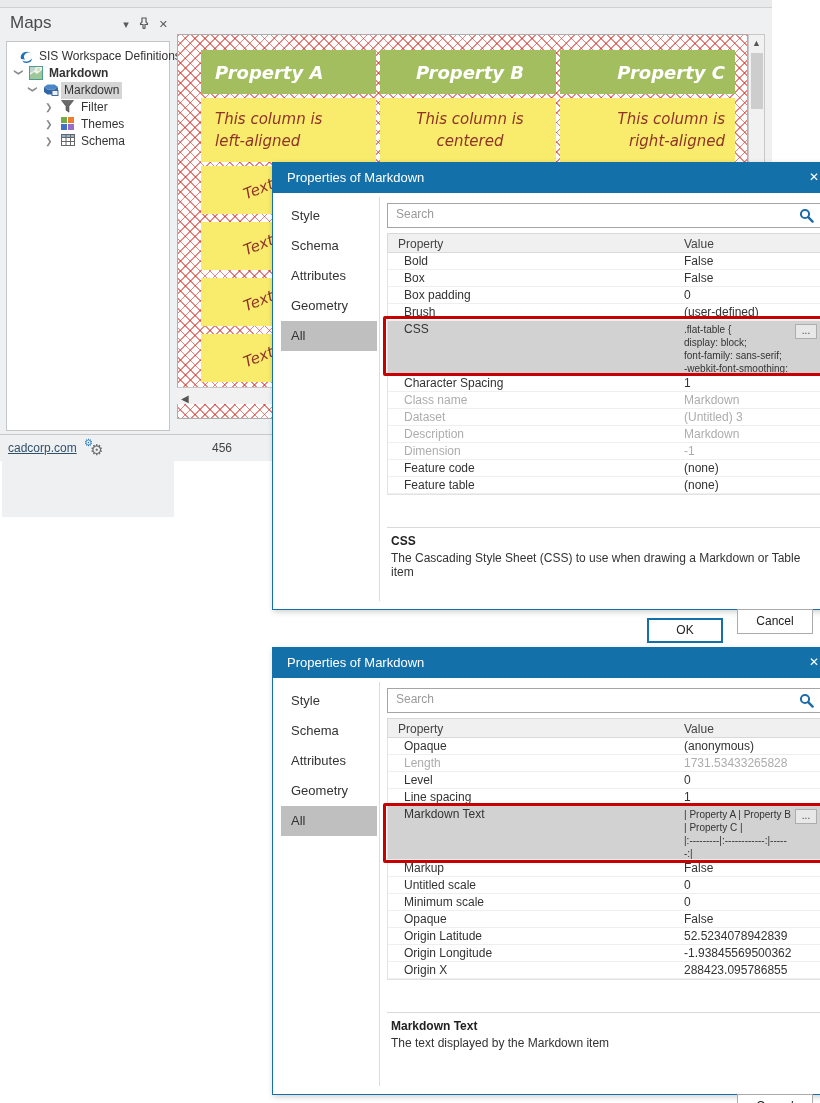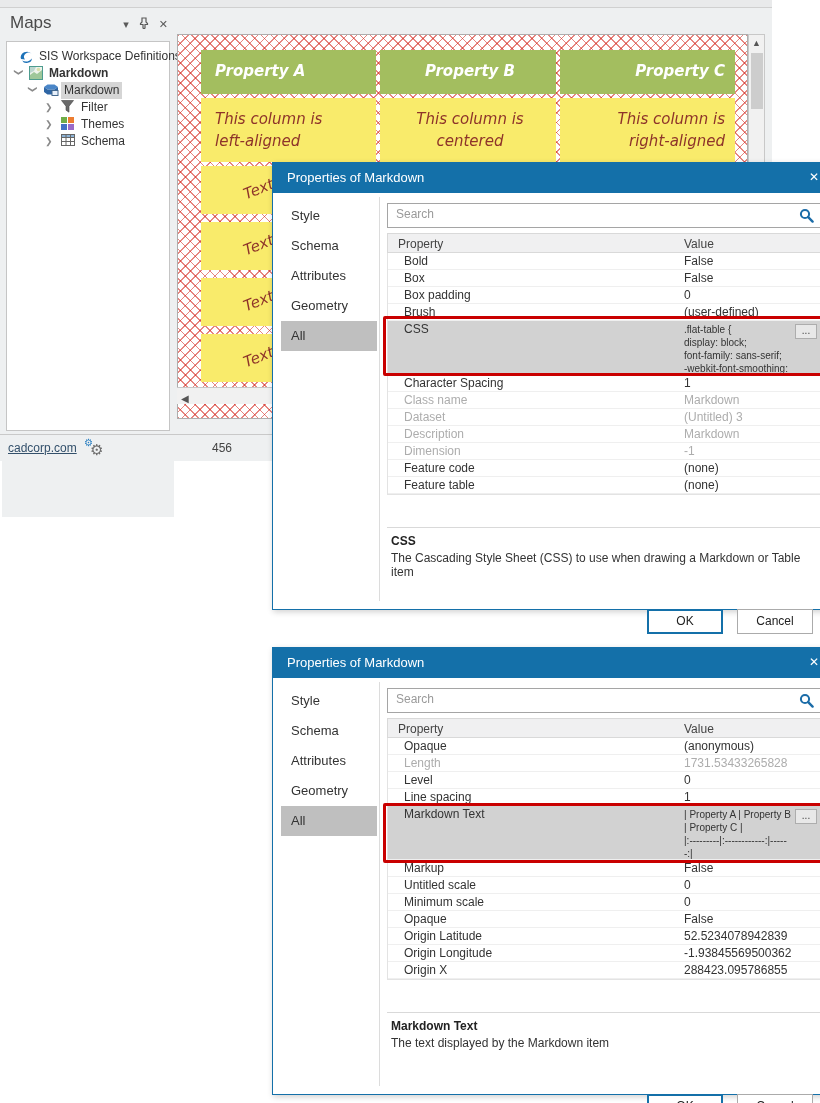--- a/index.html
+++ b/index.html
@@ -33,21 +33,21 @@
   .tab-close { color:#666; font-size:11px; }
   .canvas { position:absolute; left:1px; top:30px; width:571px; height:385px; background:#fff; border:1px solid #adadad; overflow:hidden; }
   .hatch { background-image:
       repeating-linear-gradient(45deg, rgba(210,35,25,.55) 0 1.2px, transparent 1.2px 7px),
       repeating-linear-gradient(135deg, rgba(210,35,25,.55) 0 1.2px, transparent 1.2px 7px); }
   .mtable { position:absolute; left:23px; top:15px; width:534px; }
   .mrow { display:flex; gap:4px; margin-bottom:4px; }
   .mcell { flex:1; }
   .mcell.green { background:#a3be5f; height:44px; }
   .mcell.yellow { background:#f9eb6b; }
-  .mhead-text { color:#fff; font-size:15px; font-style:italic; font-weight:bold; padding:12px 10px 0 14px; font-family:"DejaVu Sans", sans-serif; }
+  .mhead-text { color:#fff; font-size:18px; font-style:italic; font-weight:bold; padding:12px 10px 0 14px; font-family:"DejaVu Sans", sans-serif; }
   .mbody-text { color:#8e342a; font-size:15px; font-style:italic; padding:10px 10px 0 14px; line-height:22px; font-family:"DejaVu Sans", sans-serif; }
   .al { text-align:left; } .ac { text-align:center; } .ar { text-align:right; }
   .xrow-text { color:#8e342a; font-size:15px; font-style:italic; font-family:"DejaVu Sans", sans-serif; display:inline-block; transform:rotate(-22deg); margin:14px 0 0 42px; }
   .vscroll { position:absolute; left:572px; top:30px; width:17px; height:385px; background:#f1f1f1; border:1px solid #c8c8c8; text-align:center; }
   .vscroll .arr { color:#555; font-size:9px; display:block; margin-top:3px; }
   .vthumb { position:absolute; left:2px; top:18px; width:12px; height:56px; background:#cdcdcd; }
   .hscroll { position:absolute; left:1px; top:383px; width:571px; height:17px; background:#f1f1f1; border-top:1px solid #c8c8c8; }
   .hscroll .arr { color:#555; font-size:10px; margin:2px 0 0 4px; display:inline-block; }
 
   
@@ -88,21 +88,21 @@
   .gscroll { position:absolute; right:-16px; top:20px; bottom:0; width:16px; background:#f1f1f1; border:1px solid #d0d0d0; }
   .gscroll .sa { position:absolute; left:0; width:14px; text-align:center; color:#555; font-size:8px; }
   .gscroll .up { top:3px; } .gscroll .dn { bottom:3px; }
   .gthumb { position:absolute; left:1px; top:16px; width:12px; height:44px; background:#cdcdcd; }
   .grid-wrap { position:relative; }
   .desc { position:absolute; left:2px; top:330px; width:434px; border-top:1px solid #d9d9d9; padding:6px 4px; }
   .desc .dt { font-size:12px; font-weight:bold; color:#222; }
   .desc .dd { font-size:12px; color:#333; margin-top:3px; }
   .btns { position:absolute; right:10px; top:412px; display:flex; gap:14px; }
   .btn { width:76px; height:25px; background:#fff; border:1px solid #ababab; font-size:12px; color:#222; text-align:center; line-height:23px; }
-  .btn.primary { border:2px solid #1470a9; line-height:21px; }
+  .btn.primary { border:2px solid #1470a9; line-height:21px;margin-top:9px; }
   .redbox { position:absolute; left:110px; width:442px; height:60px; border:3px solid #c90000; border-radius:2px; pointer-events:none; }
 </style>
 </head>
 <body>
 
 <div class="stage">
 
   <div class="app">
     <div class="app-topstrip"></div>
 

